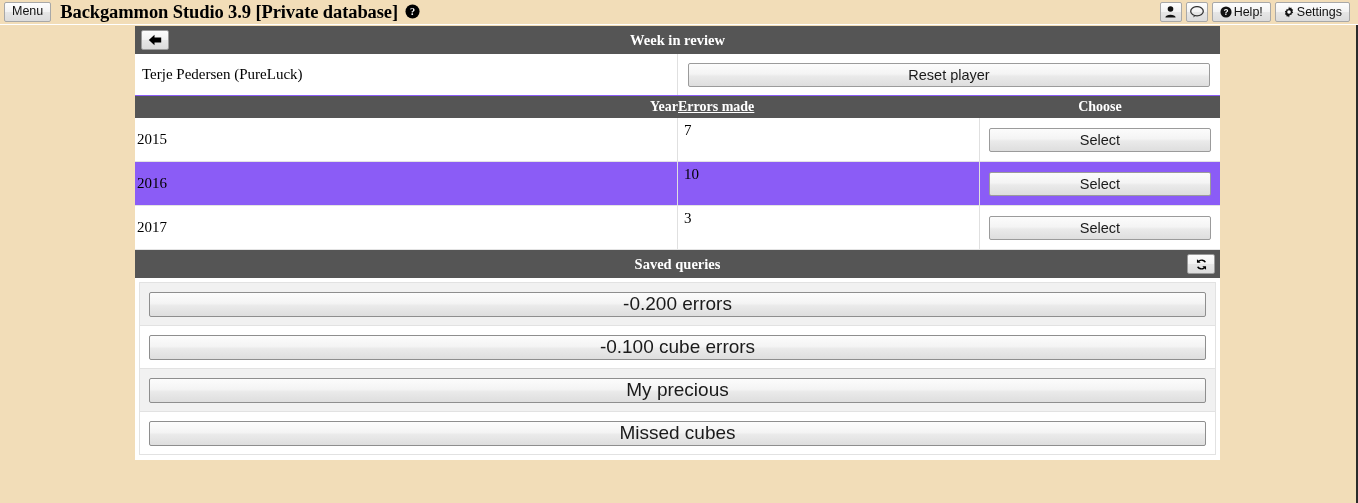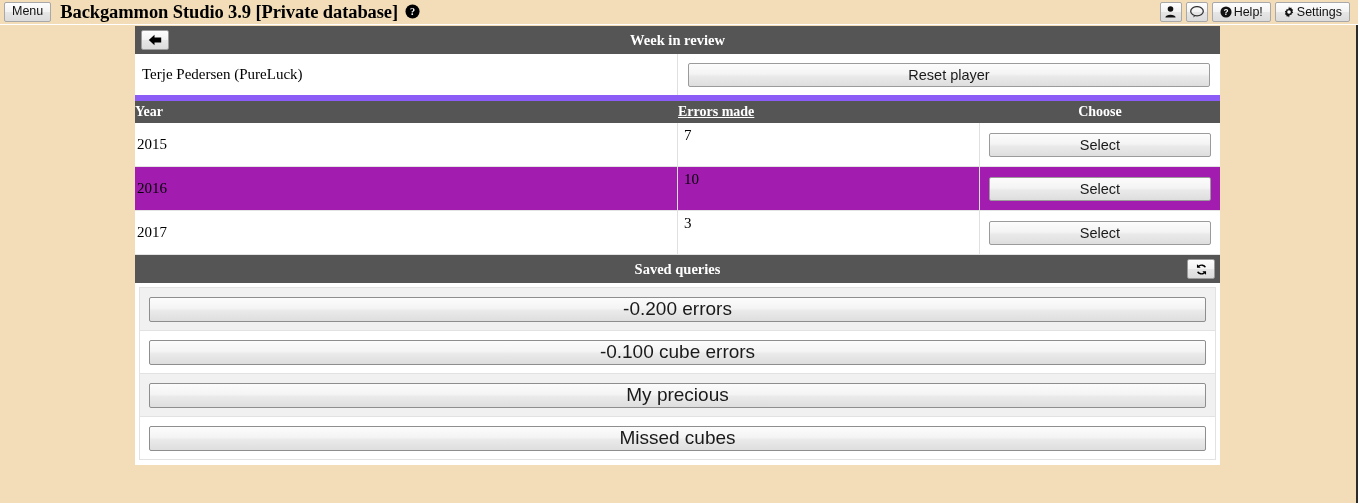--- a/index.html
+++ b/index.html
@@ -119,21 +119,21 @@
     color: #000;
   }
   .bar-btn.left { margin-left: 6px; }
   .bar-btn.right { margin-left: auto; margin-right: 5px; }
 
   
   .player-row {
     display: flex;
     height: 41px;
     background: #ffffff;
-    border-bottom: 6px solid #8b5cf6;
+    border-bottom: 1px solid #8b5cf6;
   }
   .player-name-cell {
     width: 543px;
     box-sizing: border-box;
     border-right: 1px solid #e0e0e0;
     display: flex;
     align-items: center;
     padding-left: 7px;
     font-size: 15px;
     color: #000;
@@ -165,34 +165,34 @@
   
   .thead {
     display: flex;
     background: #555555;
     color: #fff;
     height: 22px;
     font-weight: bold;
     font-size: 14px;
     align-items: center;
   }
-  .col-year   { width: 543px; text-align: left; box-sizing: border-box; }
+  .col-year   { width: 543px; text-align: right; box-sizing: border-box; }
   .col-errors { width: 302px; text-align: left; box-sizing: border-box; text-decoration: underline; }
   .col-choose { flex: 1;      text-align: center; box-sizing: border-box; }
 
   .trow {
     display: flex;
     height: 43px;
     align-items: center;
     border-bottom: 1px solid #e3e3e3;
     font-size: 15px;
     color: #000;
   }
   .trow.odd  { background: #ffffff; }
-  .trow.even { background: #a21caf; }
+  .trow.even { background: #8b5cf6; }
   .trow .cell-year {
     width: 543px;
     box-sizing: border-box;
     padding-left: 2px;
     border-right: 1px solid #e0e0e0;
     height: 100%;
     display: flex;
     align-items: center;
   }
   .trow .cell-errors {

